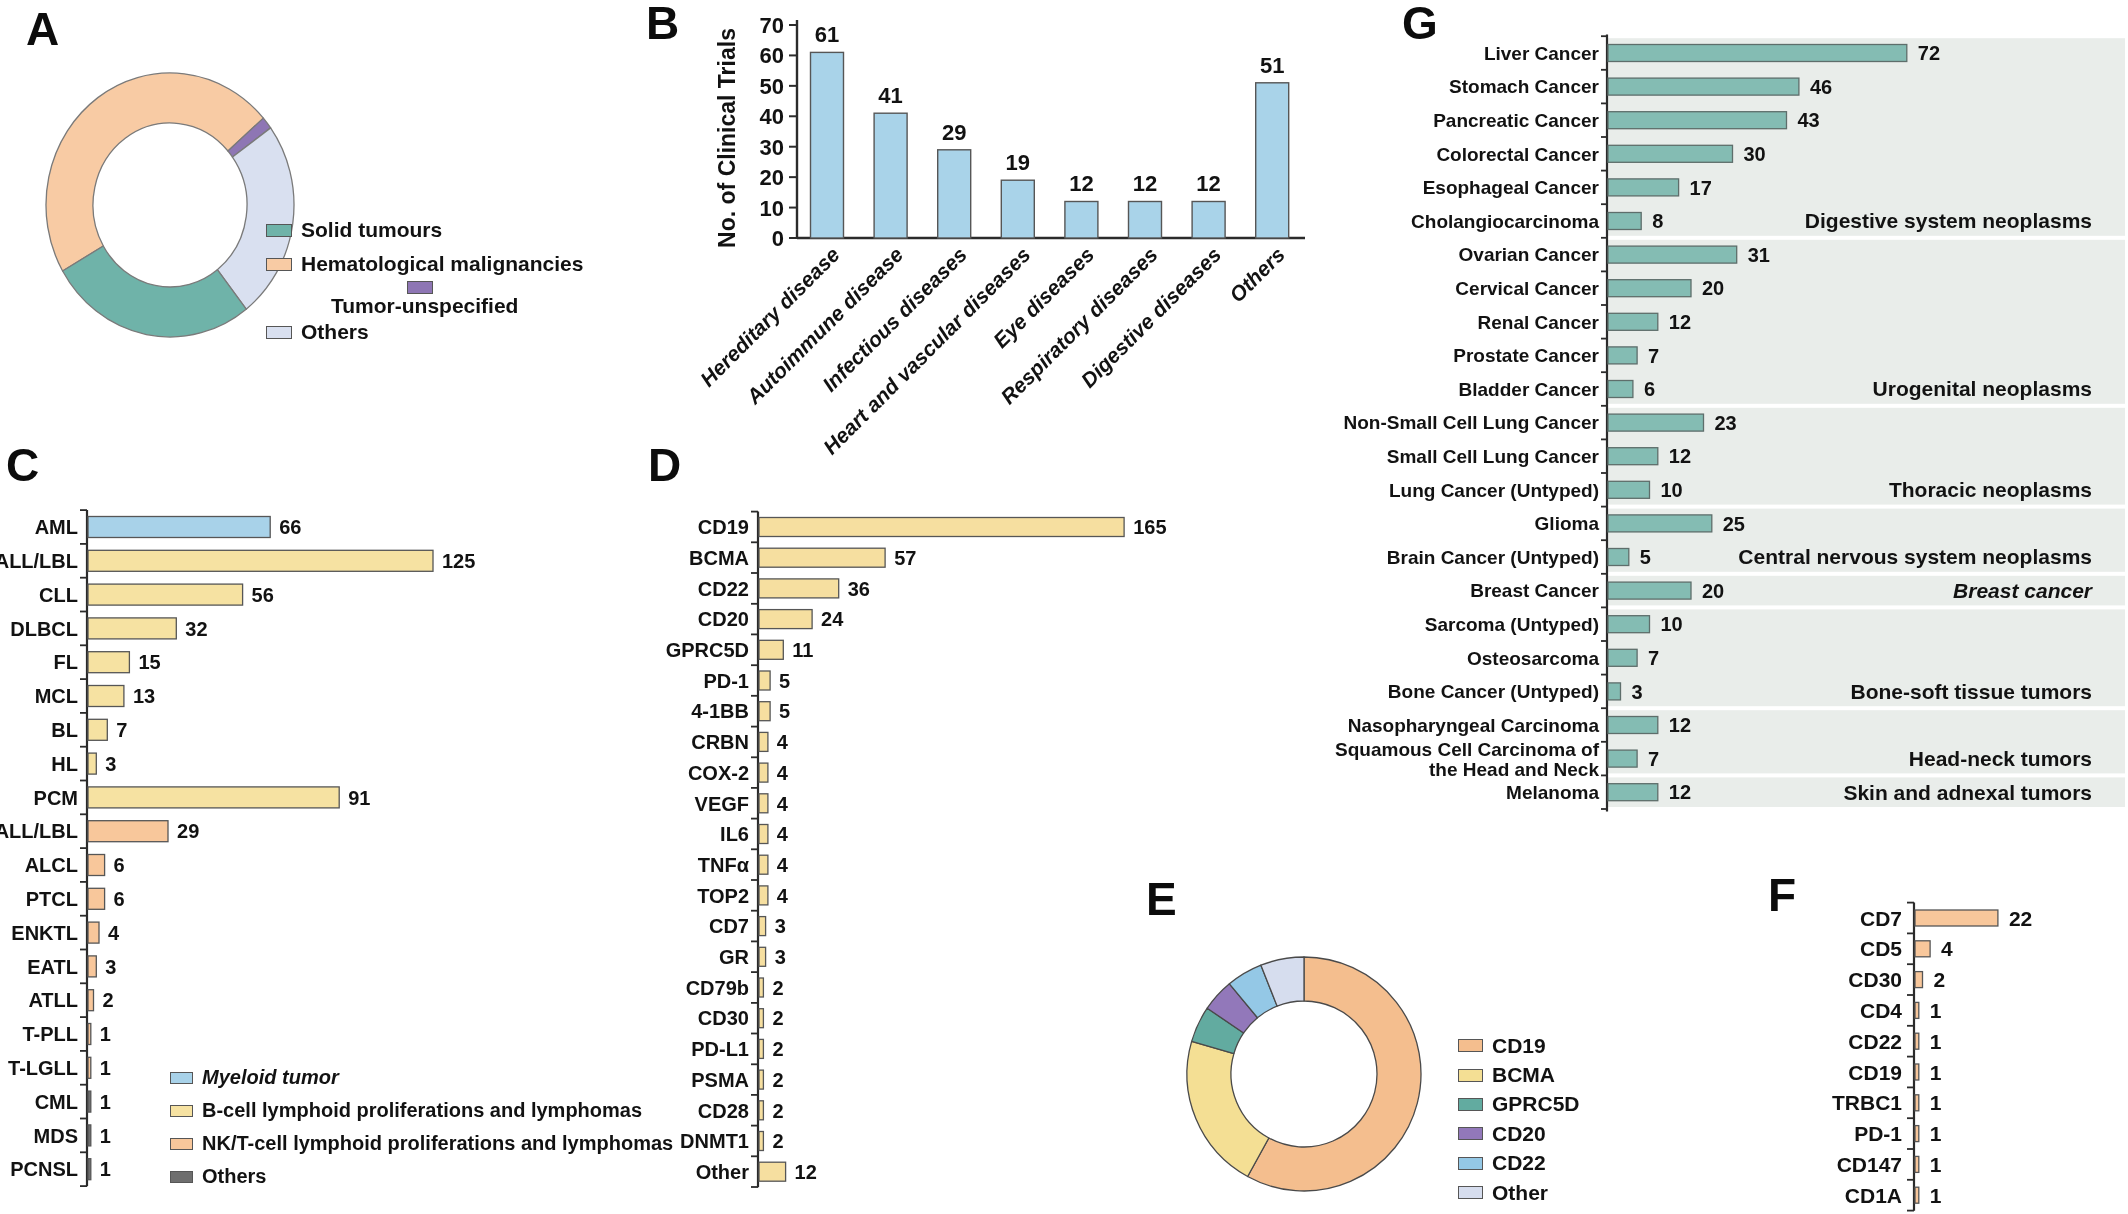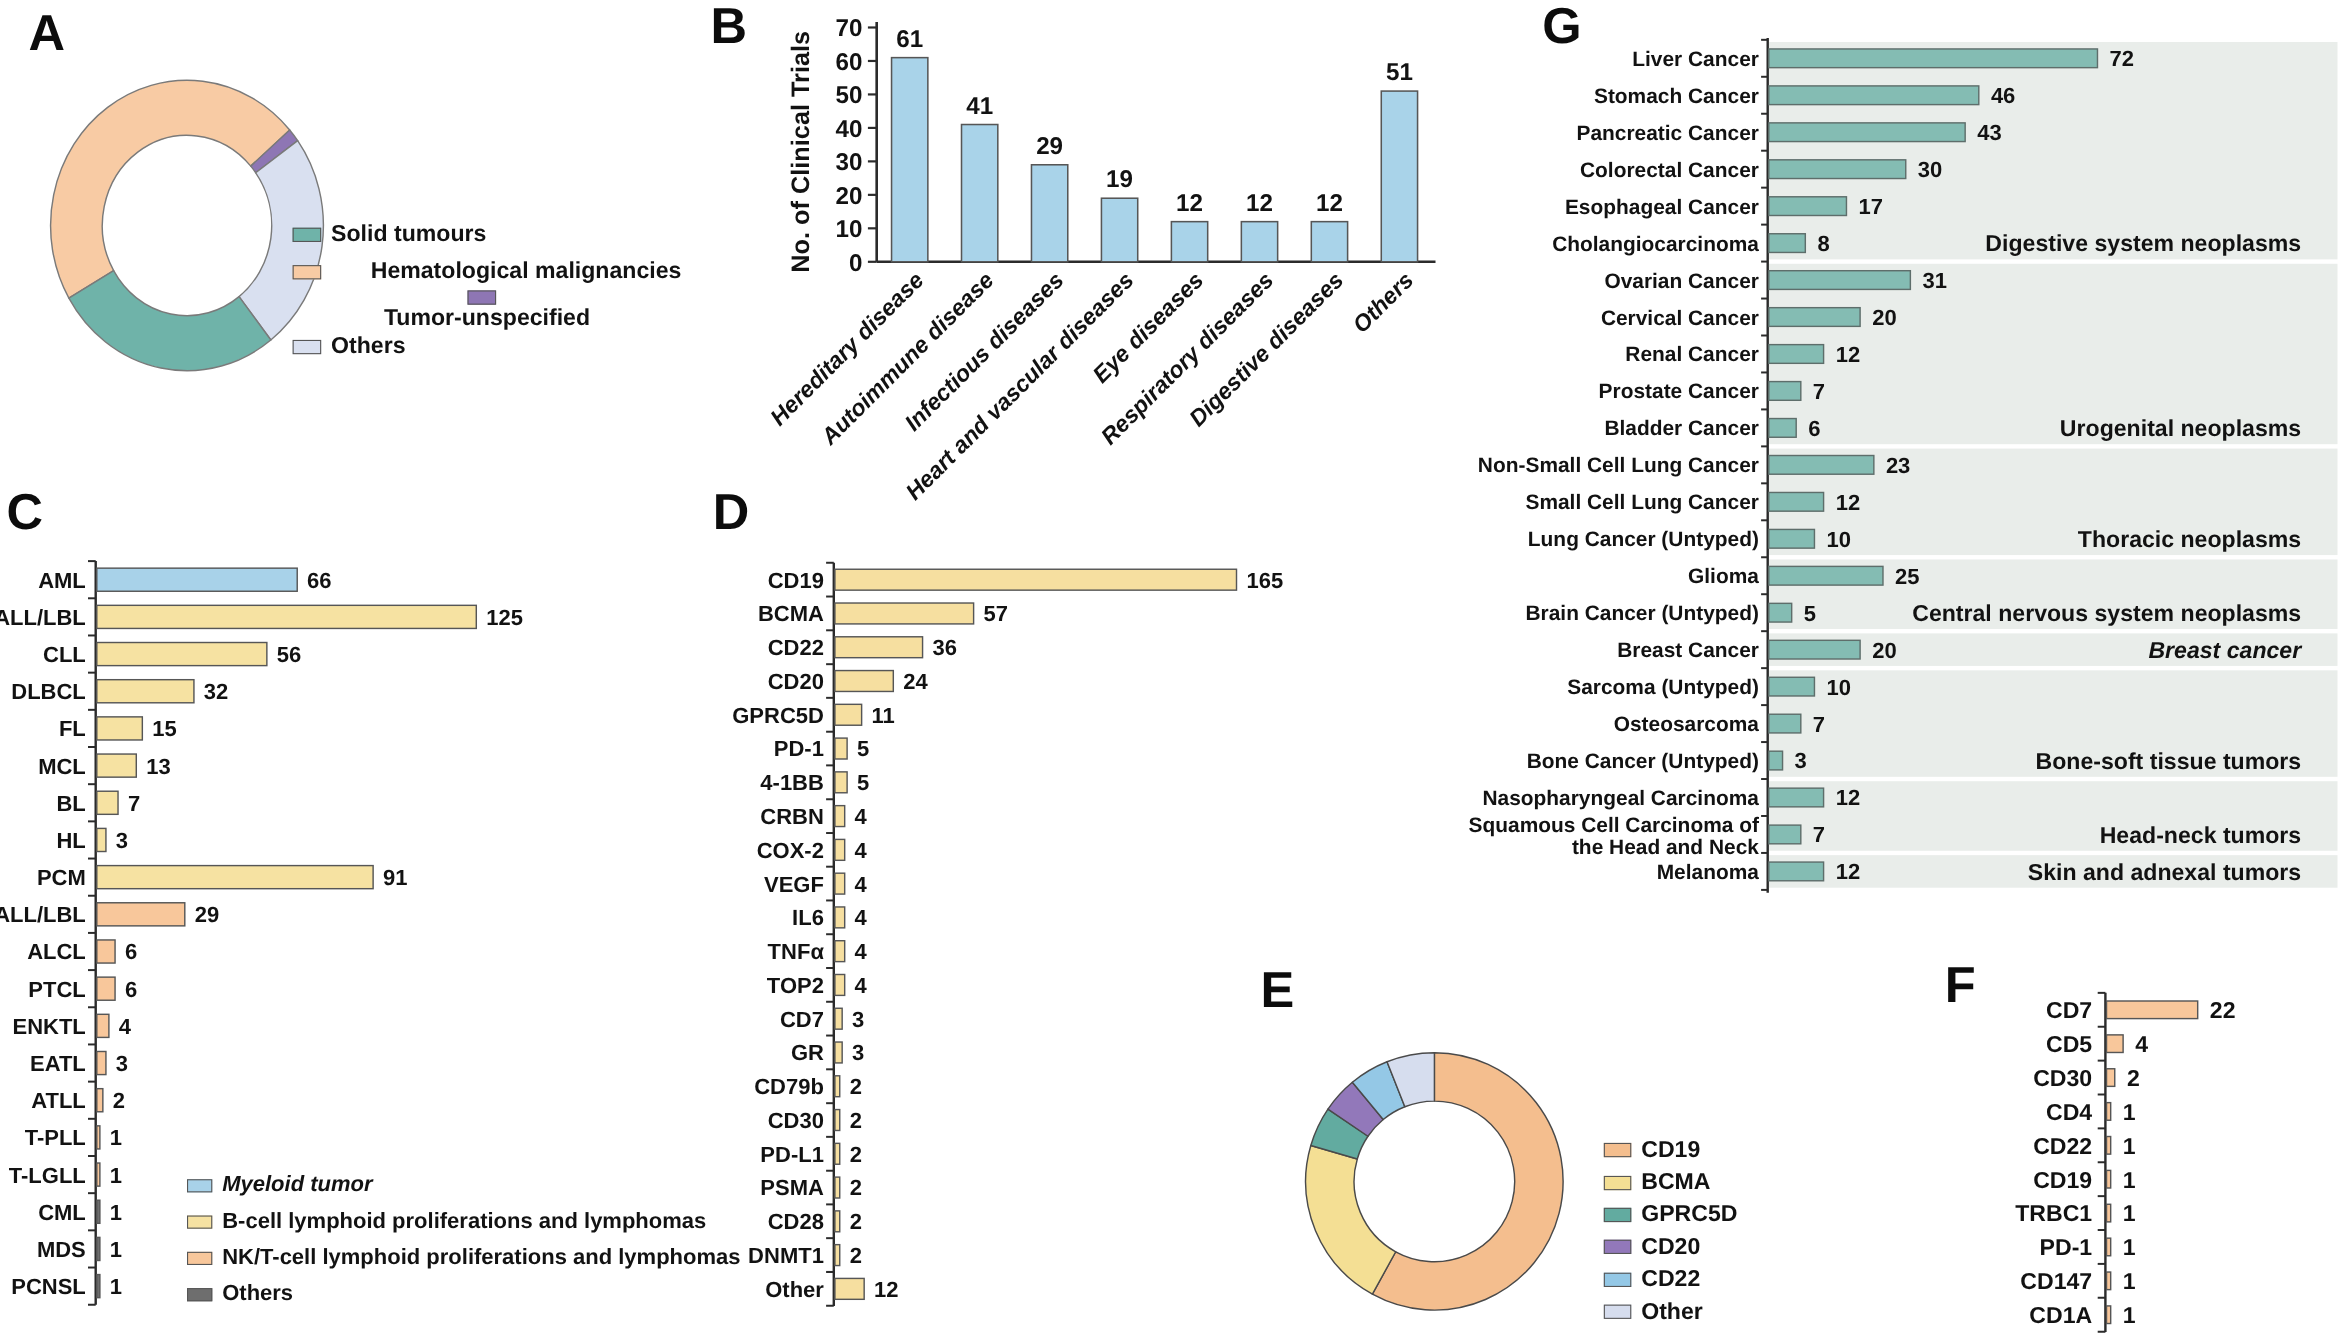--- a/index.html
+++ b/index.html
@@ -24,28 +24,28 @@
   <div class="panel-letter" style="left:1146px;top:876px">E</div>
   <div class="panel-letter" style="left:1768px;top:872px">F</div>
   <div class="panel-letter" style="left:1402px;top:0px">G</div>
 
   <svg id="svgA" style="left:30px;top:60px" width="290" height="300">
       <path d="M 32.61 211.00 A 124 132 0 0 1 233.36 58.12 L 197.97 91.03 A 77 82 0 0 0 73.32 186.00 Z" fill="#F8CBA4" stroke="#7a7a7a" stroke-width="1.3" stroke-linejoin="round"></path>
       <path d="M 233.36 58.12 A 124 132 0 0 1 240.62 67.86 L 202.48 97.08 A 77 82 0 0 0 197.97 91.03 Z" fill="#8E76B4" stroke="#7a7a7a" stroke-width="1.3" stroke-linejoin="round"></path>
       <path d="M 240.62 67.86 A 124 132 0 0 1 216.21 249.13 L 187.32 209.69 A 77 82 0 0 0 202.48 97.08 Z" fill="#D9E0F0" stroke="#7a7a7a" stroke-width="1.3" stroke-linejoin="round"></path>
       <path d="M 216.21 249.13 A 124 132 0 0 1 32.61 211.00 L 73.32 186.00 A 77 82 0 0 0 187.32 209.69 Z" fill="#6FB3A9" stroke="#7a7a7a" stroke-width="1.3" stroke-linejoin="round"></path>
     </svg>
-  <div id="legendA" class="legend" style="left:266px;top:196px">
+  <div id="legendA" class="legend" style="left:266px;top:213px">
       <div class="legend-item" style="height: 34px;">
         <span class="swatch" style="width: 26px; height: 13px; background: rgb(111, 179, 169);"></span>
         <span class="legend-label" style="font-size: 21px;">Solid tumours</span>
       </div>
       <div class="legend-item" style="height: 34px;">
         <span class="swatch" style="width: 26px; height: 13px; background: rgb(248, 203, 164);"></span>
-        <span class="legend-label" style="font-size: 21px; margin-left: 36px;">Hematological malignancies</span>
+        <span class="legend-label" style="font-size: 21px;">Hematological malignancies</span>
       </div>
       <div class="legend-item" style="height: 34px; flex-direction: column;">
         <span class="swatch" style="width: 26px; height: 13px; background: rgb(142, 118, 180);"></span>
         <span class="legend-label" style="font-size: 21px;">Tumor-unspecified</span>
       </div>
       <div class="legend-item" style="height: 34px;">
         <span class="swatch" style="width: 26px; height: 13px; background: rgb(217, 224, 240);"></span>
         <span class="legend-label" style="font-size: 21px;">Others</span>
       </div>
     </div>

